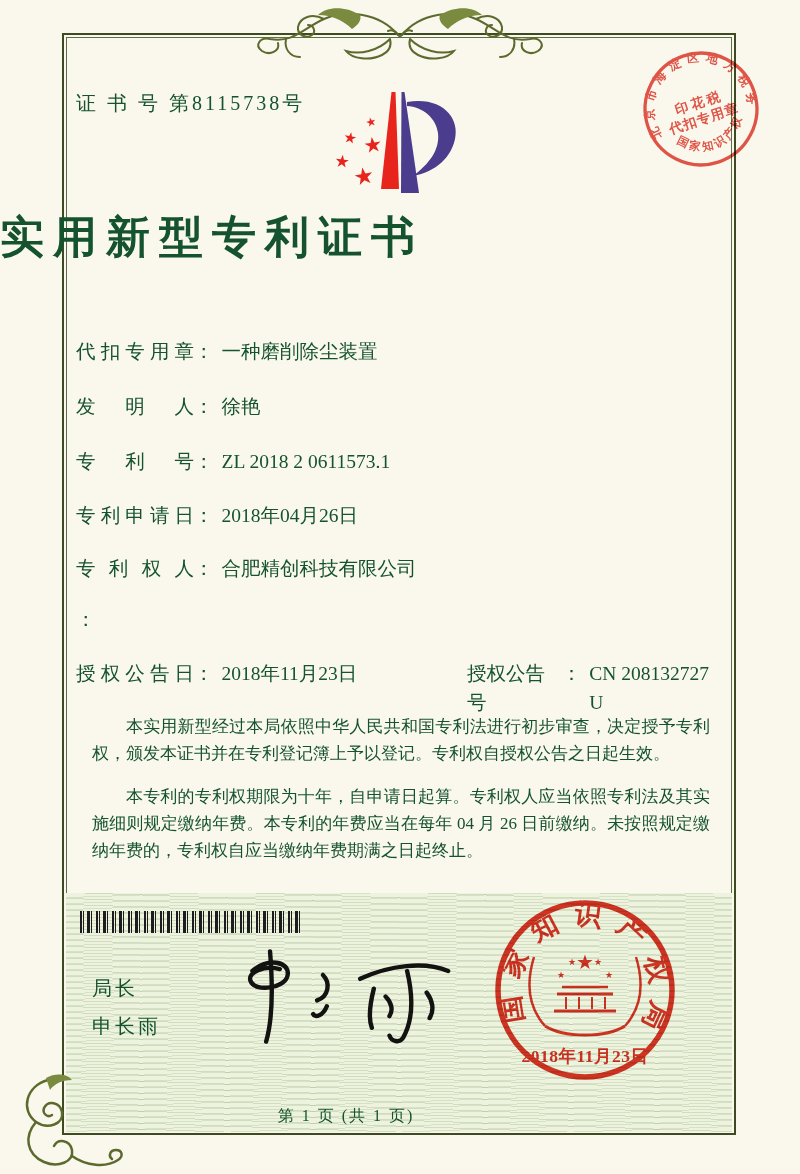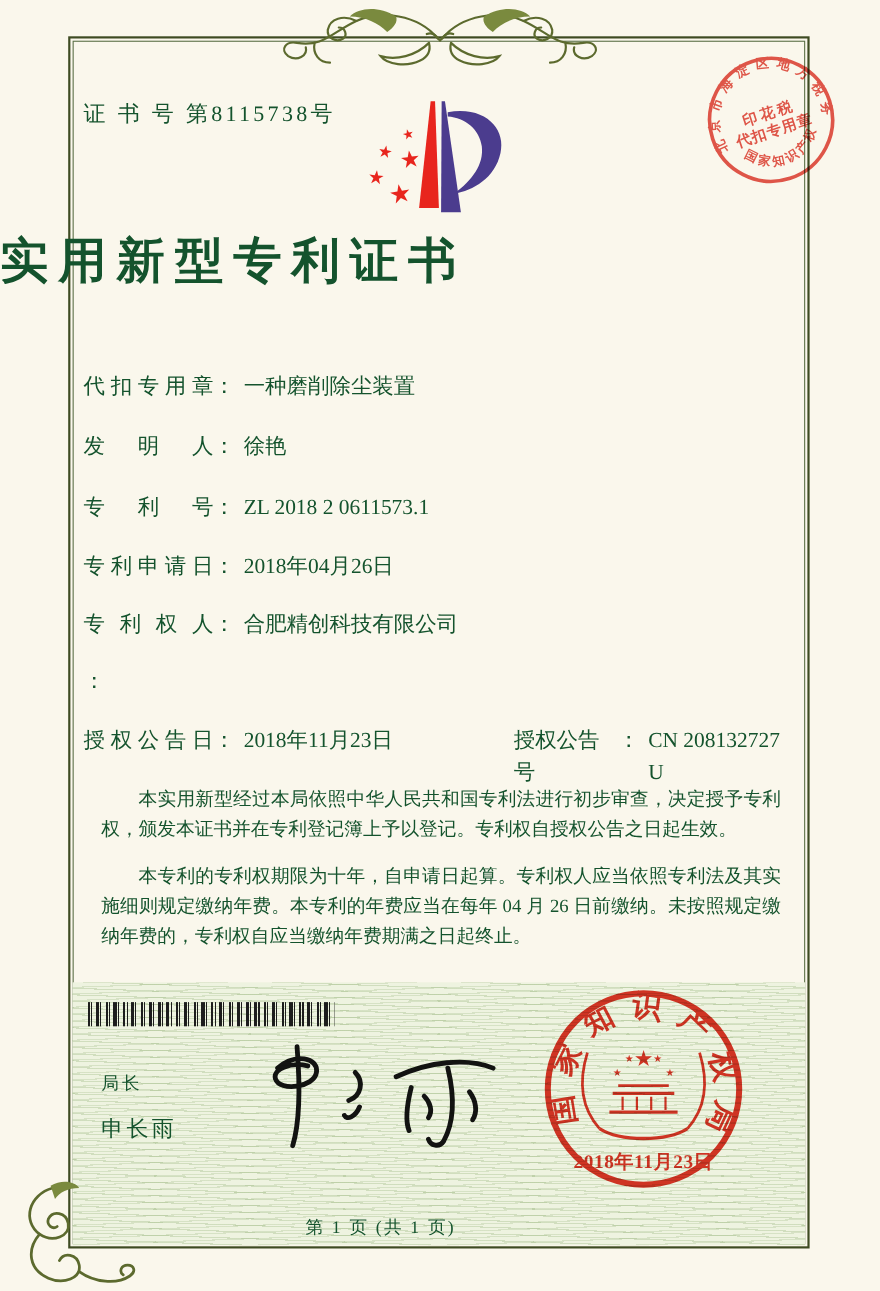--- a/index.html
+++ b/index.html
@@ -51,21 +51,21 @@
   .paras p{ margin:16px; text-indent:2em; }
   .barcode{
     position:absolute; left:80px; top:911px; width:224px; height:22px;
     background:repeating-linear-gradient(90deg,
       #1d1d1d 0 2px, transparent 2px 3px,
       #1d1d1d 3px 4px, transparent 4px 7px,
       #1d1d1d 7px 10px, transparent 10px 11px,
       #1d1d1d 11px 12px, transparent 12px 16px);
   }
   .officer-title{ position:absolute; left:92px; top:975px;
-    font-family:"Liberation Sans","DejaVu Sans",sans-serif; font-size:16px; letter-spacing:3px;}
+    font-family:"Liberation Sans","DejaVu Sans",sans-serif; font-size:20px; letter-spacing:3px;}
   .officer-name{ position:absolute; left:92px; top:1013px;
     font-family:"Liberation Sans","DejaVu Sans",sans-serif; font-size:20px; letter-spacing:3px;}
   .signature{ position:absolute; left:225px; top:938px; mix-blend-mode:multiply; }
   .seal{ position:absolute; left:494px; top:899px; mix-blend-mode:multiply; opacity:.95; }
   .tax-stamp{ position:absolute; left:641px; top:49px; mix-blend-mode:multiply; opacity:.9;
     transform:rotate(-18deg); }
   .footer{
     position:absolute; left:62px; top:1106px; width:568px;
     text-align:center; font-size:16px; letter-spacing:2px;
   }

